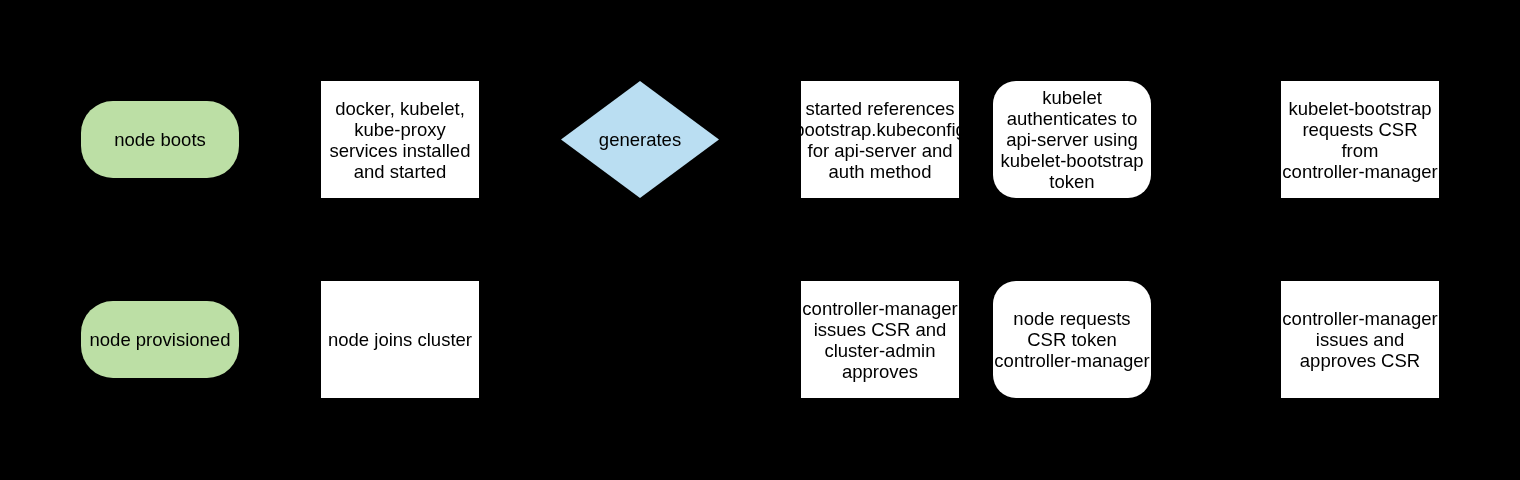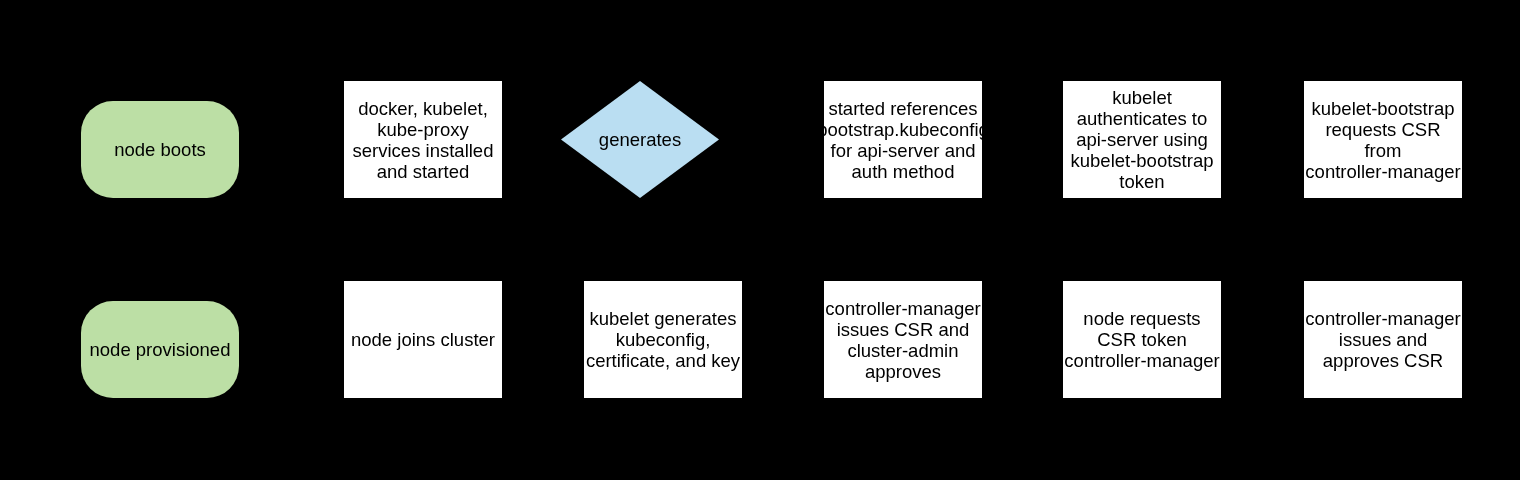--- a/index.html
+++ b/index.html
@@ -26,38 +26,37 @@
     line-height: 21px;
     color: var(--text, #000000);
   }
   .node .label {
     white-space: pre;        
     overflow: visible;       
   }
   .box {
     height: 117px;
     background: var(--box-fill, #ffffff);
-    margin-left: 23px;
   }
   .pill {
-    height: 97px;
+    height: 77px;
     background: var(--pill-fill, #bcdfa5);
     border-radius: 32px;
   }
   .diamond {
     height: 117px;
     background: var(--diamond-fill, #badef2);
     clip-path: polygon(50% 0%, 100% 50%, 50% 100%, 0% 50%);
   }
   
   .x1 { left: 81px; }
   .x2 { left: 321px; }
   .x3 { left: 561px; }
   .x4 { left: 801px; }
-  .x5 { left: 1040px; }
+  .x5 { left: 993px; border-radius: 23px; }
   .x6 { left: 1281px; }
   
   .y1  { top: 81px; }   
   .y1p { top: 101px; }  
   .y2  { top: 281px; }  
   .y2p { top: 301px; }  
 </style>
 </head>
 <body>
 
@@ -94,25 +93,20 @@
 from
 controller-manager</span>
   </div>
 
   <div class="node box x2 y2">
     <span class="label">node joins cluster</span>
   </div>
   <div class="node pill x1 y2p">
     <span class="label">node provisioned</span>
   </div>
-  <div class="node box x3 y2">
-    <span class="label">kubelet generates
-kubeconfig,
-certificate, and key</span>
-  </div>
   <div class="node box x4 y2">
     <span class="label">controller-manager
 issues CSR and
 cluster-admin
 approves</span>
   </div>
   <div class="node box x5 y2">
     <span class="label">node requests
 CSR token
 controller-manager</span>

